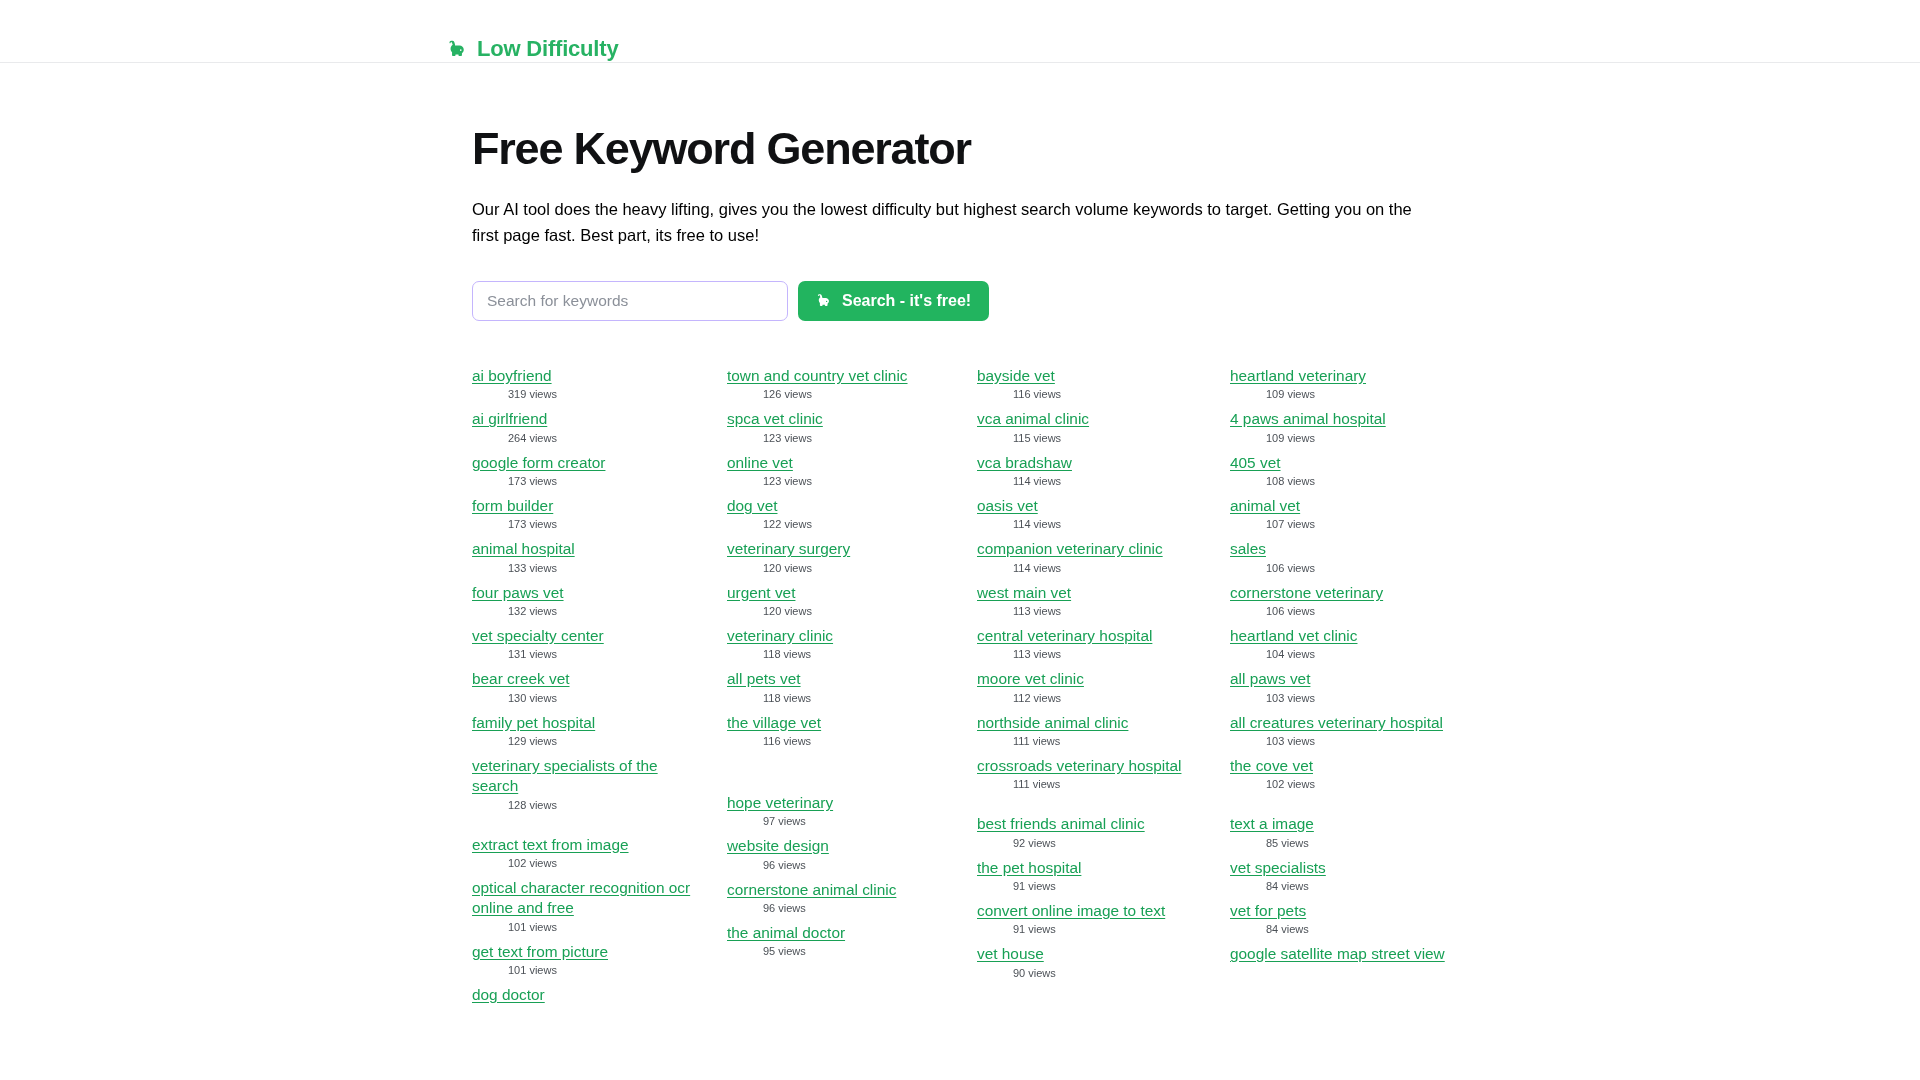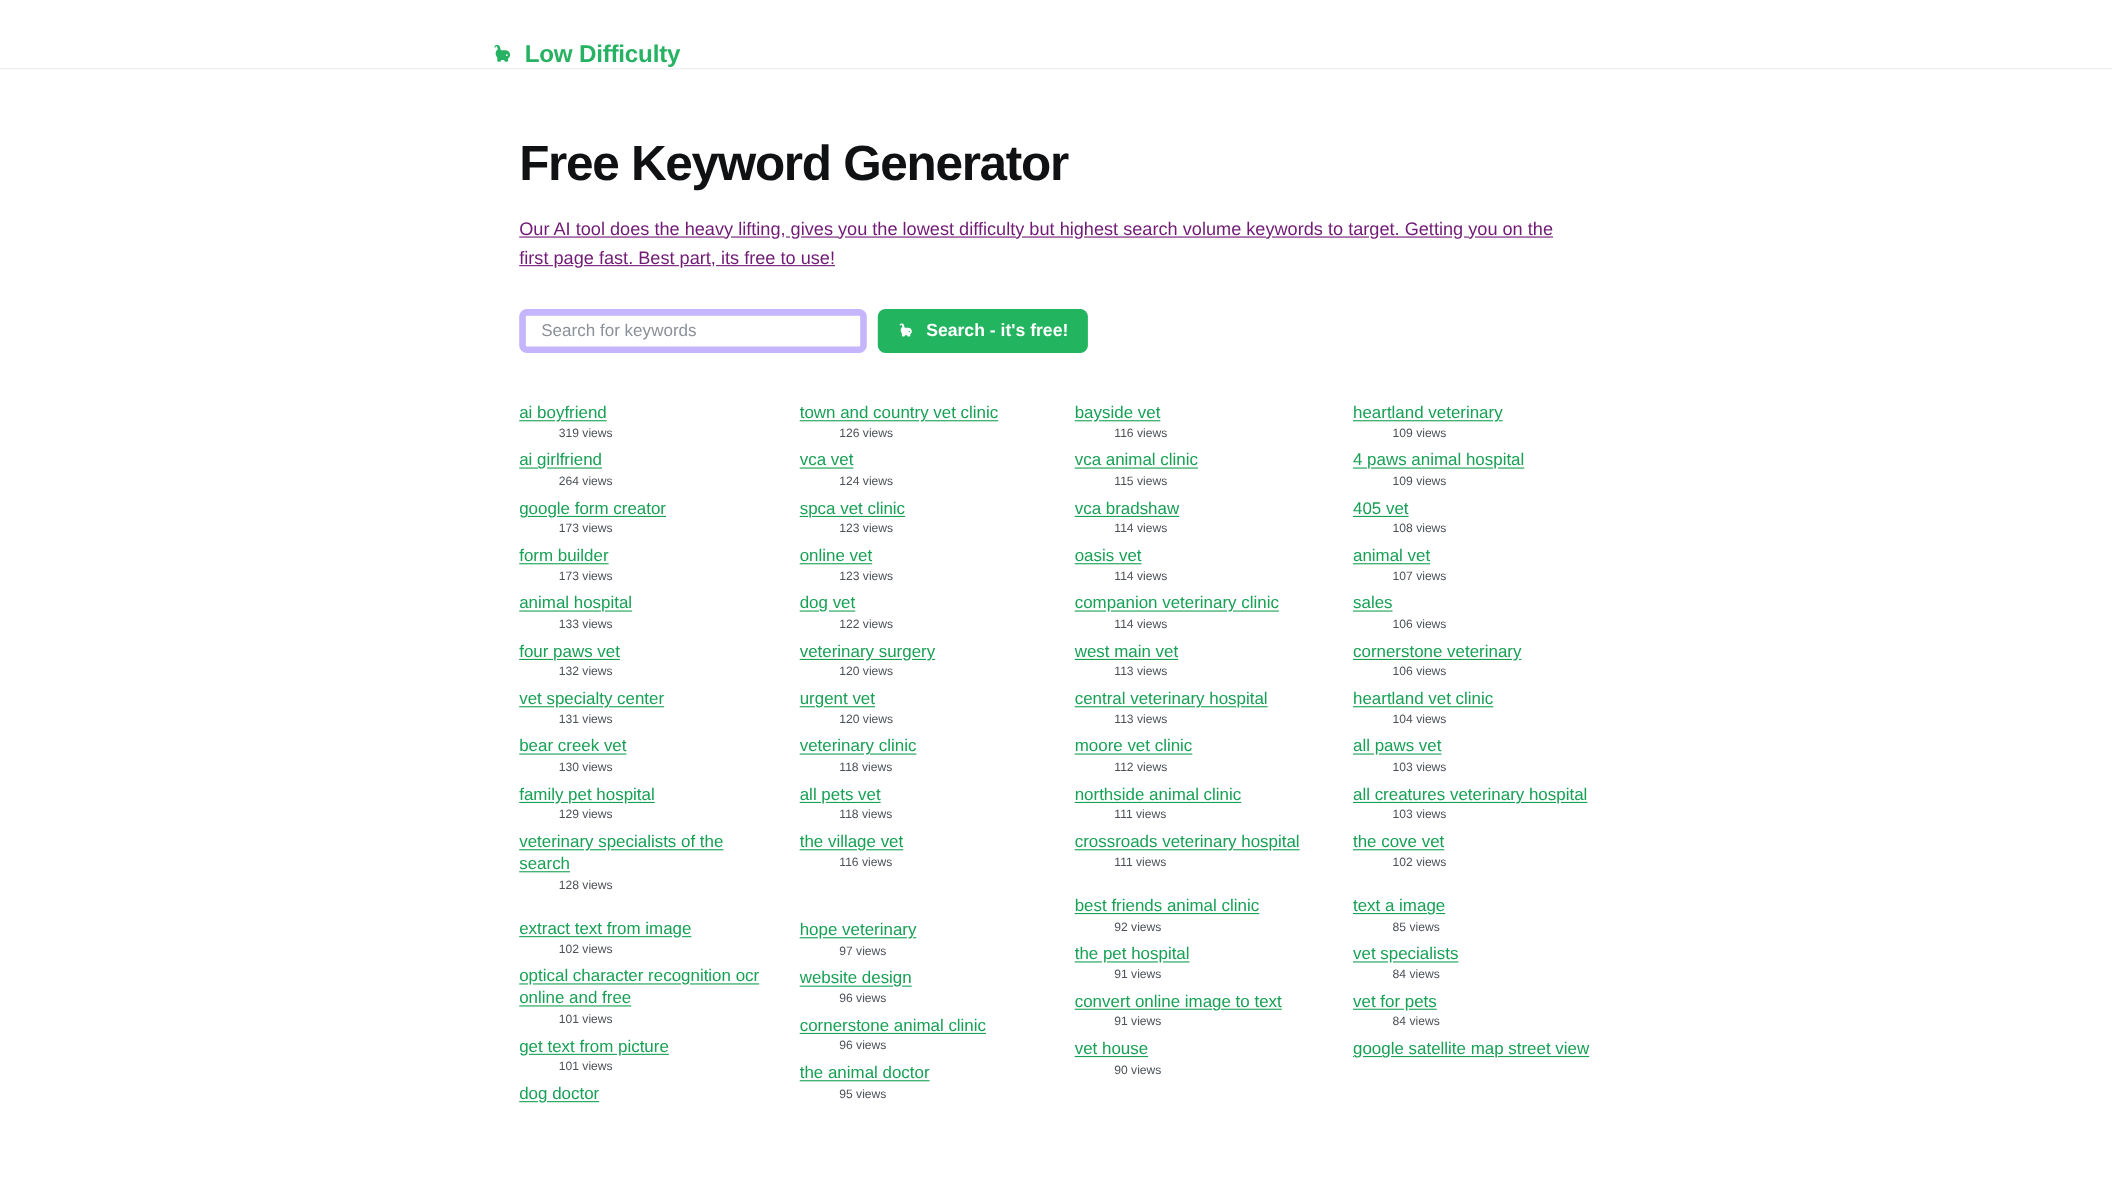--- a/index.html
+++ b/index.html
@@ -53,36 +53,35 @@
     font-size: 45px;
     line-height: 1.1;
     font-weight: bold;
     letter-spacing: -1.2px;
     color: #101113;
   }
   .subtitle {
     margin-top: 22px;
     font-size: 16.5px;
     line-height: 1.62;
-    color: #701a75;
+    color: #000000;
     max-width: 960px;
-    text-decoration: underline;
   }
 
   
   .search-row {
     margin-top: 32px;
     display: flex;
     align-items: center;
     gap: 10px;
   }
   .search-input {
     width: 316px;
     height: 40px;
-    border: 6px solid #c4b5fd;
+    border: 1px solid #c4b5fd;
     border-radius: 7px;
     padding: 0 14px;
     font-size: 15.5px;
     font-family: "Liberation Sans", sans-serif;
     color: #111;
     outline: none;
     background: #fff;
   }
   .search-input::placeholder { color: #8b9099; }
   .search-button {
@@ -178,21 +177,20 @@
         <div class="kw-item"><a class="kw-link" href="#">extract text from image</a><div class="kw-views">102 views</div></div>
         <div class="kw-item"><a class="kw-link" href="#">optical character recognition ocr online and free</a><div class="kw-views">101 views</div></div>
         <div class="kw-item"><a class="kw-link" href="#">get text from picture</a><div class="kw-views">101 views</div></div>
         <div class="kw-item"><a class="kw-link" href="#">dog doctor</a><div class="kw-views"></div></div>
       </div>
     </div>
 
     <div class="kw-col">
       <div class="kw-block">
         <div class="kw-item"><a class="kw-link" href="#">town and country vet clinic</a><div class="kw-views">126 views</div></div>
-        <div class="kw-item"><a class="kw-link" href="#">vca vet</a><div class="kw-views">124 views</div></div>
         <div class="kw-item"><a class="kw-link" href="#">spca vet clinic</a><div class="kw-views">123 views</div></div>
         <div class="kw-item"><a class="kw-link" href="#">online vet</a><div class="kw-views">123 views</div></div>
         <div class="kw-item"><a class="kw-link" href="#">dog vet</a><div class="kw-views">122 views</div></div>
         <div class="kw-item"><a class="kw-link" href="#">veterinary surgery</a><div class="kw-views">120 views</div></div>
         <div class="kw-item"><a class="kw-link" href="#">urgent vet</a><div class="kw-views">120 views</div></div>
         <div class="kw-item"><a class="kw-link" href="#">veterinary clinic</a><div class="kw-views">118 views</div></div>
         <div class="kw-item"><a class="kw-link" href="#">all pets vet</a><div class="kw-views">118 views</div></div>
         <div class="kw-item"><a class="kw-link" href="#">the village vet</a><div class="kw-views">116 views</div></div>
       </div>
       <div class="spacer-gap"></div>

